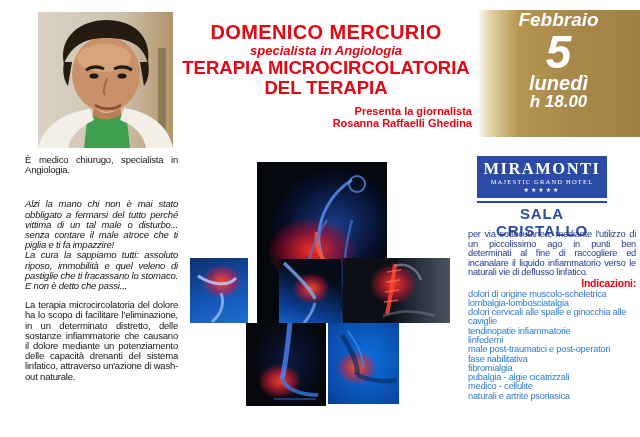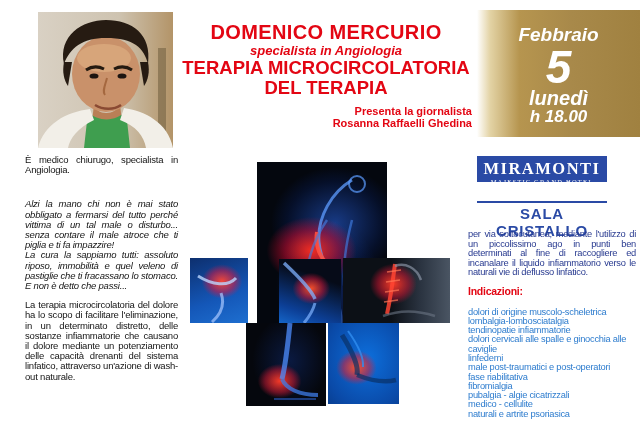--- a/index.html
+++ b/index.html
@@ -20,47 +20,47 @@
   .header .t{font-size:18.5px;font-weight:bold;line-height:20px;}
   .header .pres{font-size:11px;font-weight:bold;line-height:12px;text-align:right;}
   .header .gap{height:7px;}
 
   
   .event-panel{
     left:477px;top:10px;width:163px;height:127px;
     background:linear-gradient(to right,#ffffff 0%,#e3d3a5 8%,#b6954f 26%,#a8894a 58%,#a08140 100%);
     color:#ffffff;text-align:center;font-style:italic;font-weight:bold;
   }
-  .event-panel .month{font-size:19px;padding-top:15px;line-height:20px;}
+  .event-panel .month{font-size:19px;line-height:20px;}
   .event-panel .day{font-size:46px;line-height:44px;}
   .event-panel .weekday{font-size:20px;line-height:18px;}
   .event-panel .time{font-size:17px;line-height:19px;}
 
   
   .hotel-box{
-    left:477px;top:156px;width:130px;height:26px;background:#2a4aa5;
+    left:477px;top:156px;width:130px;height:42px;background:#2a4aa5;
     color:#ffffff;text-align:center;
   }
   .hotel-box .hotel{font-family:"Liberation Serif", serif;font-weight:bold;font-size:16.5px;letter-spacing:1.5px;line-height:18px;padding-top:4px;}
   .hotel-box .hsub{font-family:"Liberation Serif", serif;font-size:6.5px;letter-spacing:1.2px;line-height:8px;}
   .hotel-box .stars{font-size:6px;letter-spacing:2px;line-height:8px;}
   .hotel-rule{left:477px;top:201px;width:130px;height:2px;background:#2a4aa5;}
   .room{left:477px;top:205px;width:130px;text-align:center;color:#2a4aa5;font-weight:bold;font-size:15px;letter-spacing:.8px;}
 
   
   .left-col{left:25px;top:155px;width:153px;color:#141414;font-size:9.5px;line-height:10.2px;letter-spacing:-.2px;text-align:justify;}
   .left-col .intro{margin-bottom:24px;}
   .left-col .ital{font-style:italic;}
   .left-col .therapy-block{margin-top:9px;}
 
   
   .right-col{left:468px;top:230px;width:168px;font-size:9.3px;letter-spacing:-.25px;}
   .right-col .continuation{color:#27398f;text-align:justify;line-height:9.5px;}
-  .right-col .ind-title{color:#e30613;font-weight:bold;text-align:left;font-size:10.5px;line-height:11px;margin-top:8px;}
-  .right-col .ind-list{color:#2d7cce;line-height:9.3px;margin-top:11px;}
+  .right-col .ind-title{color:#e30613;font-weight:bold;text-align:right;font-size:10.5px;line-height:11px;margin-top:0;}
+  .right-col .ind-list{color:#2d7cce;line-height:9.3px;margin-top:1px;}
 
   
   .panel{overflow:hidden;}
   .panel svg{position:absolute;left:0;top:0;}
   .p-lumbar{left:257px;top:162px;width:130px;height:161px;
     background:
       radial-gradient(60px 45px at 42% 55%, rgba(255,45,30,.95), rgba(200,10,45,.55) 45%, rgba(120,0,40,0) 75%),
       radial-gradient(80px 70px at 60% 38%, rgba(40,100,230,.55), rgba(10,40,120,.25) 60%, rgba(0,0,0,0) 80%),
       radial-gradient(70px 90px at 55% 78%, rgba(25,70,190,.45), rgba(0,0,0,0) 75%),
       #04070e;}
@@ -152,22 +152,22 @@
 
   </div>
 </div>
 
 <div class="abs right-col">
   <div class="continuation">per via sottocutanea, mediante l'utilizzo di un piccolissimo ago in punti ben determinati al fine di raccogliere ed incanalare il liquido infiammatorio verso le naturali vie di deflusso linfatico.</div>
   <div class="ind-title">Indicazioni:</div>
   <div class="ind-list">
     <div>dolori di origine muscolo-scheletrica</div>
     <div>lombalgia-lombosciatalgia</div>
+    <div>dolori cervicali alle spalle e ginocchia alle caviglie</div>
     <div>tendinopatie infiammatorie</div>
-    <div>dolori cervicali alle spalle e ginocchia alle caviglie</div>
     <div>linfedemi</div>
     <div>male post-traumatici e post-operatori</div>
     <div>fase riabilitativa</div>
     <div>fibromialgia</div>
     <div>pubalgia - algie cicatrizzali</div>
     <div>medico - cellulite</div>
     <div>naturali e artrite psoriasica</div>
   </div>
 </div>
 

